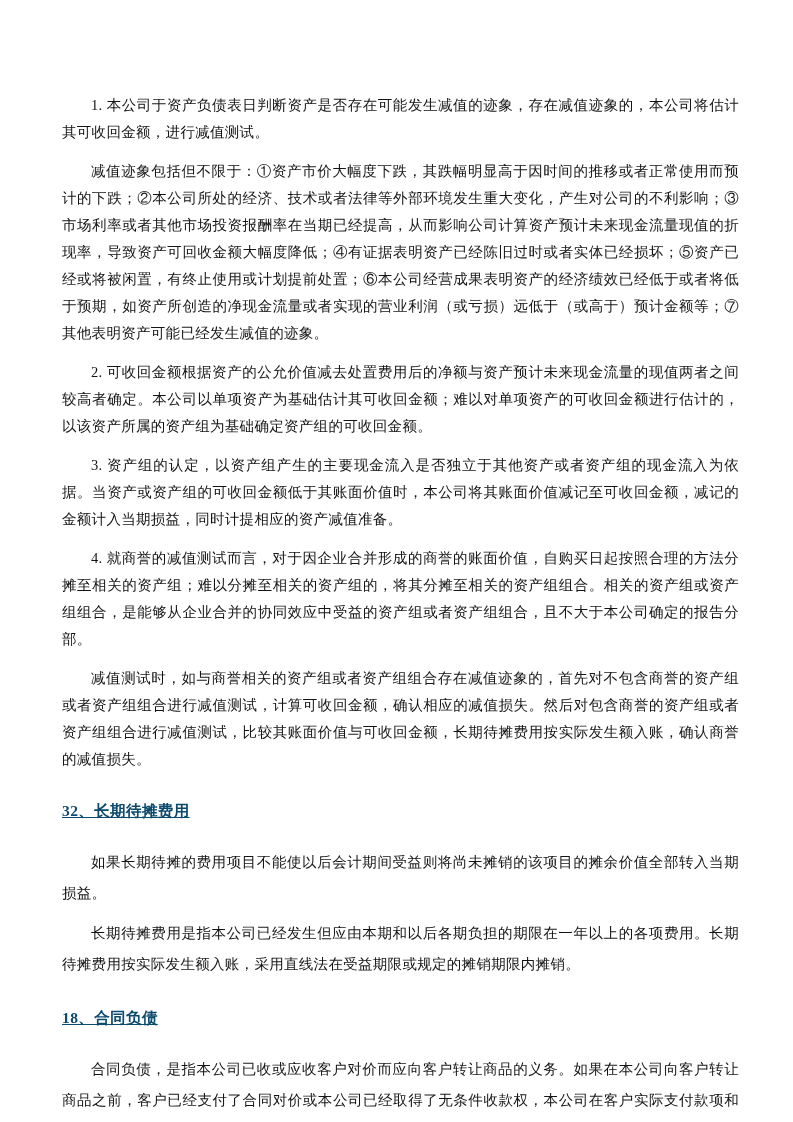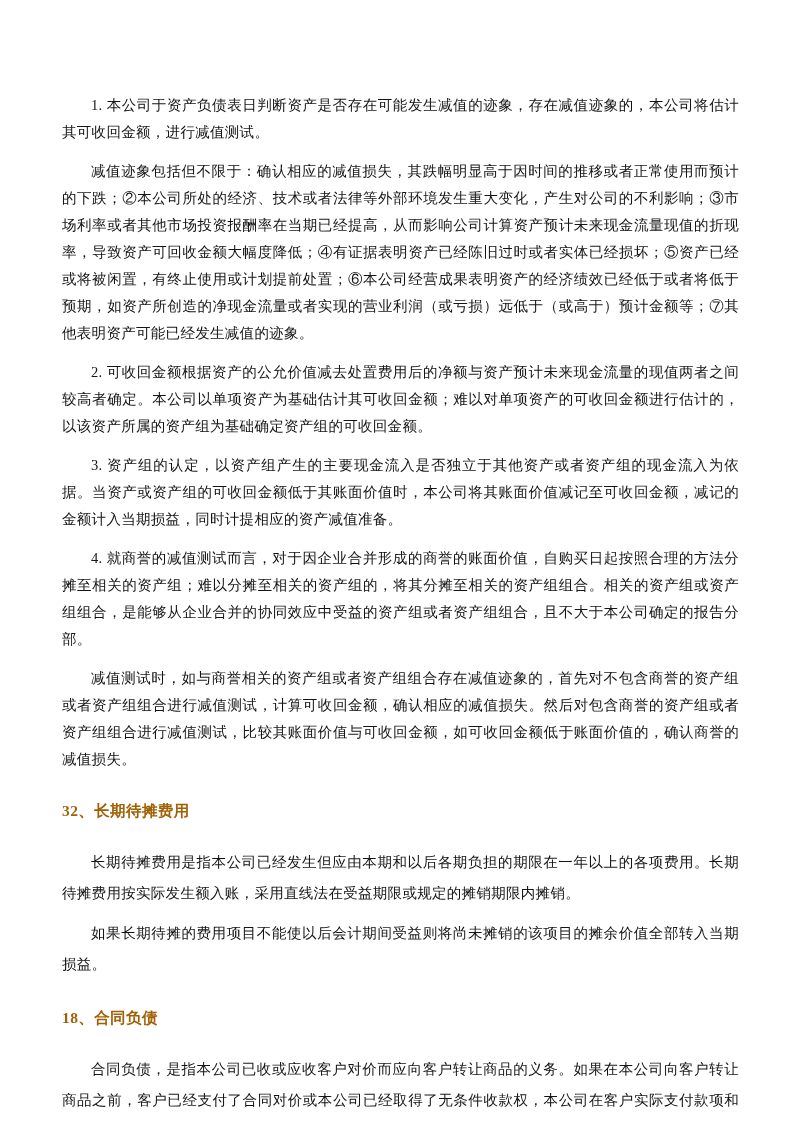--- a/index.html
+++ b/index.html
@@ -30,46 +30,47 @@
   .body-text p.loose {
     line-height: 31px;
     margin-bottom: 9px;
   }
   .body-text h2 {
     font-size: 15.5px;
     font-weight: bold;
     margin: 28px 0 26px 0;
     line-height: 20px;
     letter-spacing: 0.4px;
-    color: #a16207;
+    color: #0c4a6e;
+    text-decoration: underline;
   }
 </style>
 </head>
 <body>
 
 <div class="page">
   <div class="body-text">
 
     <p>1. 本公司于资产负债表日判断资产是否存在可能发生减值的迹象，存在减值迹象的，本公司将估计其可收回金额，进行减值测试。</p>
 
-    <p>减值迹象包括但不限于：确认相应的减值损失，其跌幅明显高于因时间的推移或者正常使用而预计的下跌；②本公司所处的经济、技术或者法律等外部环境发生重大变化，产生对公司的不利影响；③市场利率或者其他市场投资报酬率在当期已经提高，从而影响公司计算资产预计未来现金流量现值的折现率，导致资产可回收金额大幅度降低；④有证据表明资产已经陈旧过时或者实体已经损坏；⑤资产已经或将被闲置，有终止使用或计划提前处置；⑥本公司经营成果表明资产的经济绩效已经低于或者将低于预期，如资产所创造的净现金流量或者实现的营业利润（或亏损）远低于（或高于）预计金额等；⑦其他表明资产可能已经发生减值的迹象。</p>
+    <p>减值迹象包括但不限于：①资产市价大幅度下跌，其跌幅明显高于因时间的推移或者正常使用而预计的下跌；②本公司所处的经济、技术或者法律等外部环境发生重大变化，产生对公司的不利影响；③市场利率或者其他市场投资报酬率在当期已经提高，从而影响公司计算资产预计未来现金流量现值的折现率，导致资产可回收金额大幅度降低；④有证据表明资产已经陈旧过时或者实体已经损坏；⑤资产已经或将被闲置，有终止使用或计划提前处置；⑥本公司经营成果表明资产的经济绩效已经低于或者将低于预期，如资产所创造的净现金流量或者实现的营业利润（或亏损）远低于（或高于）预计金额等；⑦其他表明资产可能已经发生减值的迹象。</p>
 
 
     <p>2. 可收回金额根据资产的公允价值减去处置费用后的净额与资产预计未来现金流量的现值两者之间较高者确定。本公司以单项资产为基础估计其可收回金额；难以对单项资产的可收回金额进行估计的，以该资产所属的资产组为基础确定资产组的可收回金额。</p>
 
     <p>3. 资产组的认定，以资产组产生的主要现金流入是否独立于其他资产或者资产组的现金流入为依据。当资产或资产组的可收回金额低于其账面价值时，本公司将其账面价值减记至可收回金额，减记的金额计入当期损益，同时计提相应的资产减值准备。</p>
 
     <p>4. 就商誉的减值测试而言，对于因企业合并形成的商誉的账面价值，自购买日起按照合理的方法分摊至相关的资产组；难以分摊至相关的资产组的，将其分摊至相关的资产组组合。相关的资产组或资产组组合，是能够从企业合并的协同效应中受益的资产组或者资产组组合，且不大于本公司确定的报告分部。</p>
 
-    <p>减值测试时，如与商誉相关的资产组或者资产组组合存在减值迹象的，首先对不包含商誉的资产组或者资产组组合进行减值测试，计算可收回金额，确认相应的减值损失。然后对包含商誉的资产组或者资产组组合进行减值测试，比较其账面价值与可收回金额，如可收回金额低于账面价值的，确认商誉的减值损失。</p>
+    <p>减值测试时，如与商誉相关的资产组或者资产组组合存在减值迹象的，首先对不包含商誉的资产组或者资产组组合进行减值测试，计算可收回金额，确认相应的减值损失。然后对包含商誉的资产组或者资产组组合进行减值测试，比较其账面价值与可收回金额，长期待摊费用按实际发生额入账，确认商誉的减值损失。</p>
 
     <h2>32、长期待摊费用</h2>
 
+    <p class="loose">如果长期待摊的费用项目不能使以后会计期间受益则将尚未摊销的该项目的摊余价值全部转入当期损益。</p>
+
     <p class="loose">长期待摊费用是指本公司已经发生但应由本期和以后各期负担的期限在一年以上的各项费用。长期待摊费用按实际发生额入账，采用直线法在受益期限或规定的摊销期限内摊销。</p>
-
-    <p class="loose">如果长期待摊的费用项目不能使以后会计期间受益则将尚未摊销的该项目的摊余价值全部转入当期损益。</p>
 
     <h2>18、合同负债</h2>
 
     <p class="loose">合同负债，是指本公司已收或应收客户对价而应向客户转让商品的义务。如果在本公司向客户转让商品之前，客户已经支付了合同对价或本公司已经取得了无条件收款权，本公司在客户实际支付款项和到期应支付款项孰早时点，将该已收或应收款项列示为合同负债。同一合同下的合同资产和合同负债以净额列示，不同合同下的合同资产和合同负债不予抵销。</p>
 
   </div>
 </div>
 
 </body></html>

